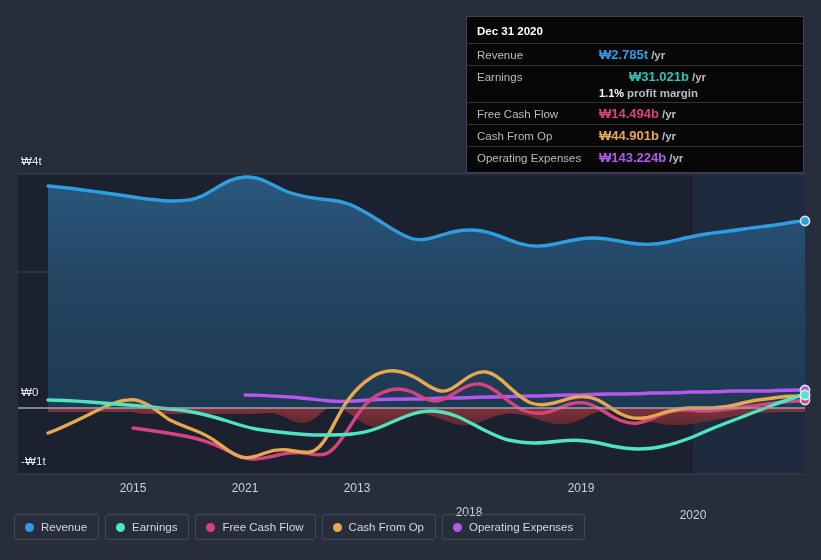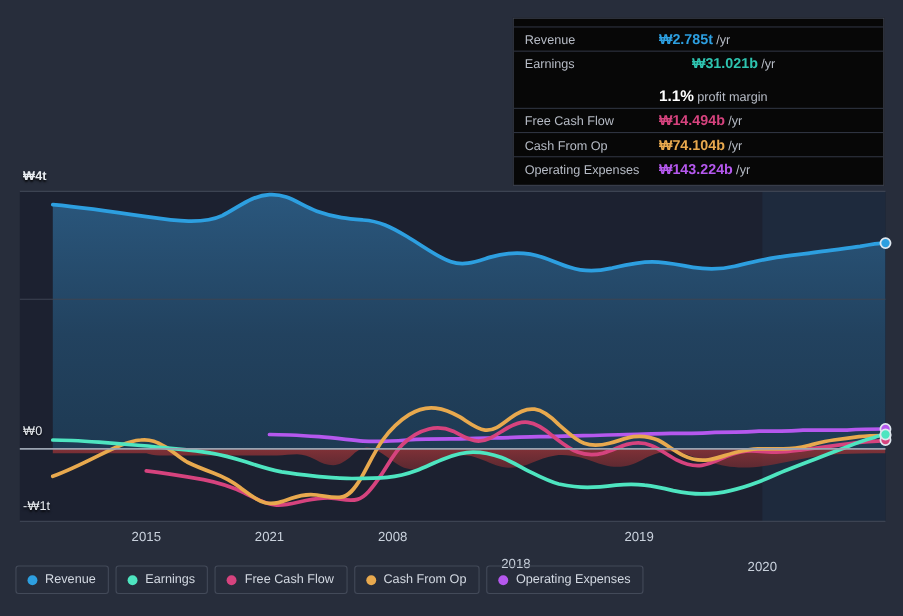--- a/index.html
+++ b/index.html
@@ -78,24 +78,24 @@
     flex: 0 0 122px;
   }
   .tt-val {
     font-size: 13px;
     font-weight: bold;
     white-space: nowrap;
   }
   .tt-unit {
     color: #b7bcc6;
     font-size: 11.5px;
-    font-weight: normal;
+    font-weight: bold;
     margin-left: 3px;
   }
-  .tt-pm-val { color: #ffffff; font-size: 14px; font-weight: bold; margin-top: 11px; }
+  .tt-pm-val { color: #ffffff; font-size: 11px; font-weight: bold; }
 
   
   .legend {
     position: absolute;
     left: 14px;
     top: 514px;
     display: flex;
     gap: 6px;
   }
   .legend-item {
@@ -242,32 +242,33 @@
 
     <line x1="18" y1="408" x2="805" y2="408" stroke="#9aa3b0" stroke-width="1.6"></line>
 
     <circle cx="805" cy="221" r="4.6" fill="#2d9fe0" stroke="#dfe7ef" stroke-width="1.6"></circle>
     <circle cx="805" cy="390" r="4.6" fill="#b558ee" stroke="#dfe7ef" stroke-width="1.6"></circle>
     <circle cx="805" cy="396" r="4.6" fill="#e8a94e" stroke="#dfe7ef" stroke-width="1.6"></circle>
     <circle cx="805" cy="400" r="4.6" fill="#d6437e" stroke="#dfe7ef" stroke-width="1.6"></circle>
     <circle cx="805" cy="395" r="4.6" fill="#4ee5c0" stroke="#dfe7ef" stroke-width="1.6"></circle>
   </svg>
 
-  <div class="y-label" style="left:21px; top:155px;font-weight:bold;">₩4t</div>
+  <div class="y-label" style="left:21px; top:155px;">₩4t</div>
   <div class="y-label" style="left:21px; top:386px;">₩0</div>
   <div class="y-label" style="left:21px; top:455px;">-₩1t</div>
 
   <div class="x-label" style="left:133px; top:481px;">2015</div>
   <div class="x-label" style="left:245px; top:481px;">2021</div>
-  <div class="x-label" style="left:357px; top:481px;">2008</div>
+  <div class="x-label" style="left:357px; top:481px;">2013</div>
   <div class="x-label" style="left:469px; top:505px;">2018</div>
   <div class="x-label" style="left:581px; top:481px;">2019</div>
   <div class="x-label" style="left:693px; top:508px;">2020</div>
 
   <div class="tooltip">
+    <div class="tt-title">Dec 31 2020</div>
 
     <div class="tt-row">
       <span class="tt-label">Revenue</span>
       <span class="tt-val" style="color:#2d9fe0;">₩2.785t</span>
       <span class="tt-unit">/yr</span>
     </div>
 
     <div class="tt-row">
       <span class="tt-label">Earnings</span>
       <span class="tt-val" style="color:#2ec4b0;padding-left:30px;">₩31.021b</span>
@@ -281,21 +282,21 @@
     </div>
 
     <div class="tt-row">
       <span class="tt-label">Free Cash Flow</span>
       <span class="tt-val" style="color:#d6437e;">₩14.494b</span>
       <span class="tt-unit">/yr</span>
     </div>
 
     <div class="tt-row">
       <span class="tt-label">Cash From Op</span>
-      <span class="tt-val" style="color:#e8a94e;">₩74.104b</span>
+      <span class="tt-val" style="color:#e8a94e;">₩44.901b</span>
       <span class="tt-unit">/yr</span>
     </div>
 
     <div class="tt-row">
       <span class="tt-label">Operating Expenses</span>
       <span class="tt-val" style="color:#b558ee;">₩143.224b</span>
       <span class="tt-unit">/yr</span>
     </div>
   </div>
 

